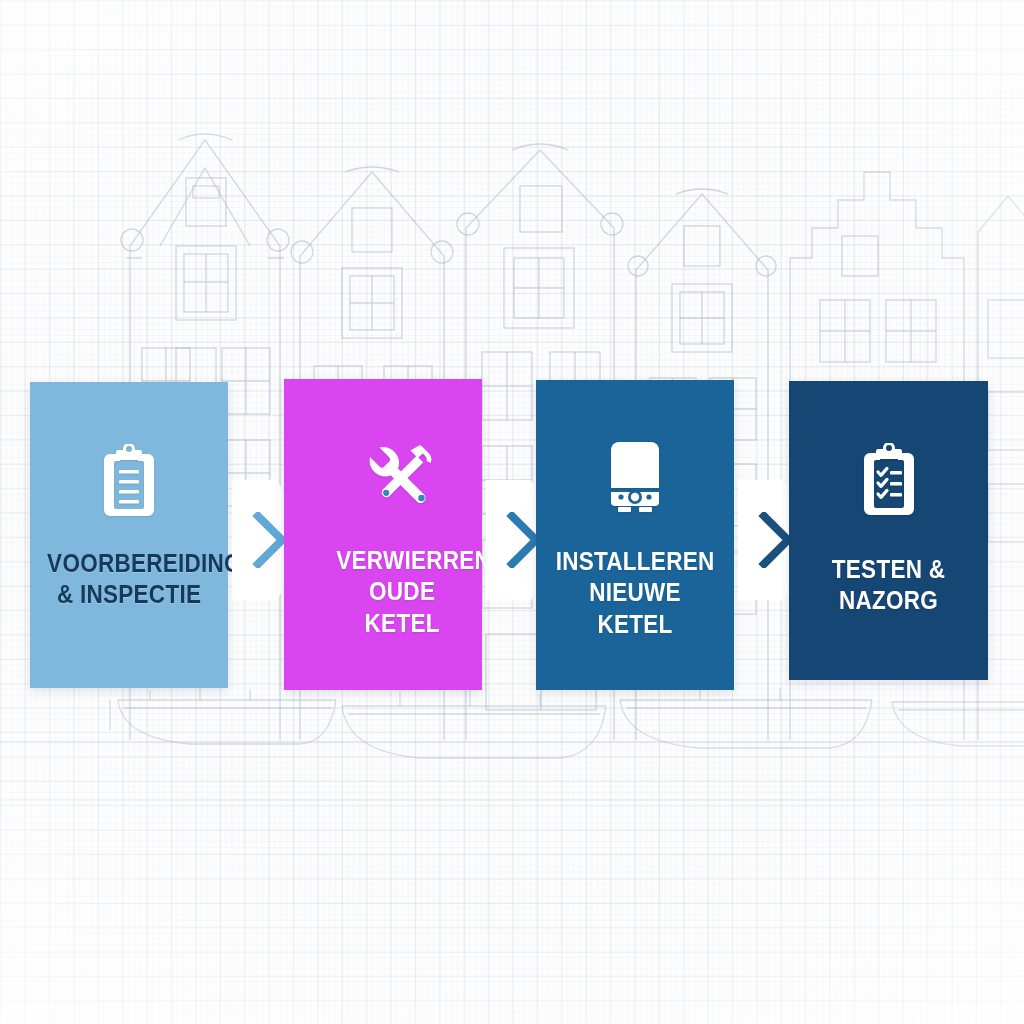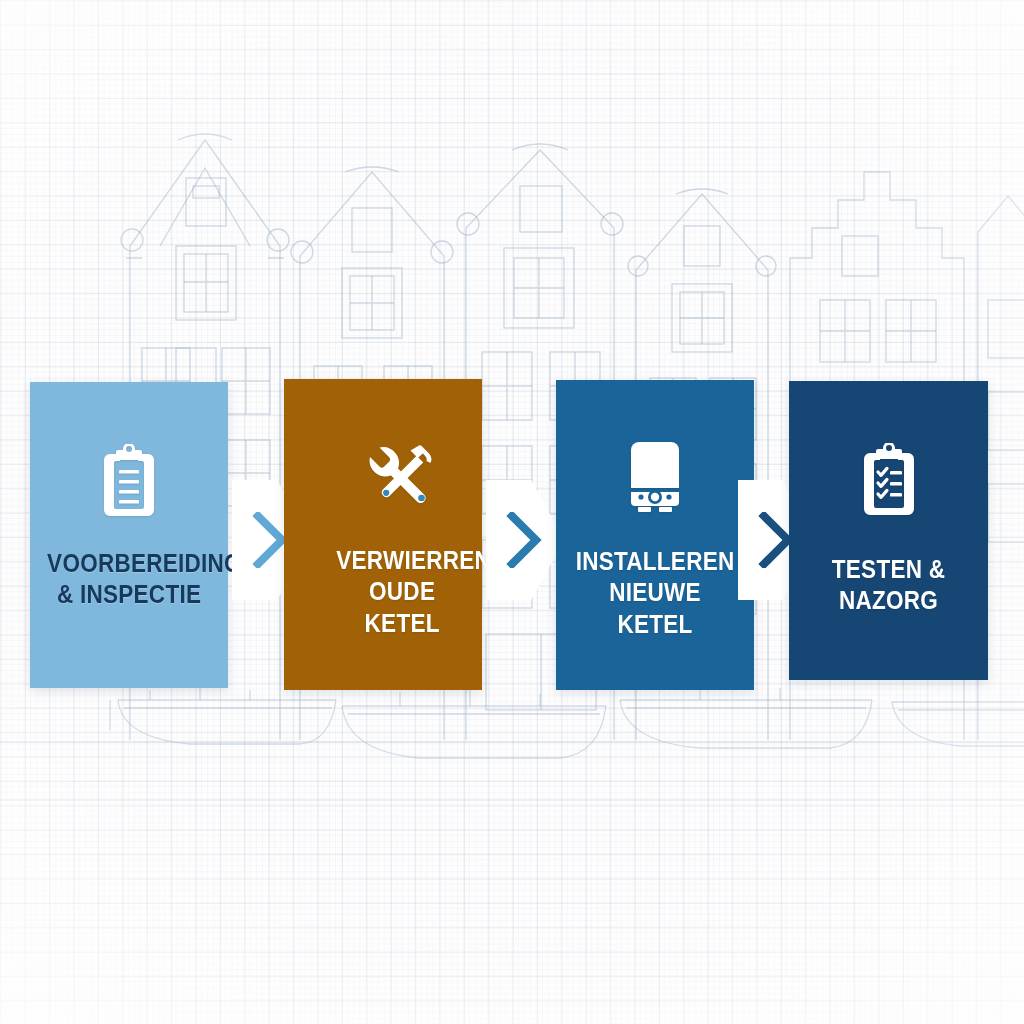--- a/index.html
+++ b/index.html
@@ -86,21 +86,21 @@
     letter-spacing: 0.3px;
     font-stretch: condensed;
     transform: scaleX(0.90);
     text-shadow: 0 1px 2px rgba(0,0,0,0.12);
     white-space: pre-line;
   }
 
   
   .c1 { background: #7fb8dc; }
   .c1 .card-label { color: #16395c; text-shadow: 0 1px 1px rgba(255,255,255,0.25); }
-  .c2 { background: #a16207; padding-left: 39px; }
+  .c2 { background: #d946ef; padding-left: 39px; }
   .c2 .card-label { color: #ffffff; }
   .c3 { background: #1a6499; }
   .c3 .card-label { color: #ffffff; }
   .c4 { background: #164674; }
   .c4 .card-label { color: #ffffff; }
 
   
   .arrow {
     position: absolute;
     width: 78px;
@@ -316,21 +316,21 @@
       <div class="card-label">VERWIERREN
 OUDE KETEL</div>
     </div>
 
     <div class="arrow" style="left:486px; top:480px;">
       <svg width="40" height="56" viewBox="0 0 40 56">
         <path d="M7 4 L31 28 L7 52" fill="none" stroke="#2c7bb0" stroke-width="8" stroke-linecap="square" stroke-linejoin="miter"></path>
       </svg>
     </div>
 
-    <div class="card c3" style="left:536px; top:380px; width:198px; height:310px;margin-left:20px;">
+    <div class="card c3" style="left:536px; top:380px; width:198px; height:310px;">
       <div class="icon-wrap">
         <svg width="64" height="78" viewBox="0 0 64 78">
           <g fill="#ffffff">
             <path d="M8 10 a8 8 0 0 1 8-8 h32 a8 8 0 0 1 8 8 v38 h-48 z"></path>
             <path d="M8 52 h48 v10 a4 4 0 0 1-4 4 h-40 a4 4 0 0 1-4-4 z"></path>
             <circle cx="32" cy="57" r="7" fill="#1a6499"></circle>
             <circle cx="32" cy="57" r="4.2" fill="#ffffff"></circle>
             <circle cx="18" cy="57" r="2.6" fill="#1a6499"></circle>
             <circle cx="46" cy="57" r="2.6" fill="#1a6499"></circle>
             <rect x="15" y="67" width="13" height="5" rx="1"></rect>

